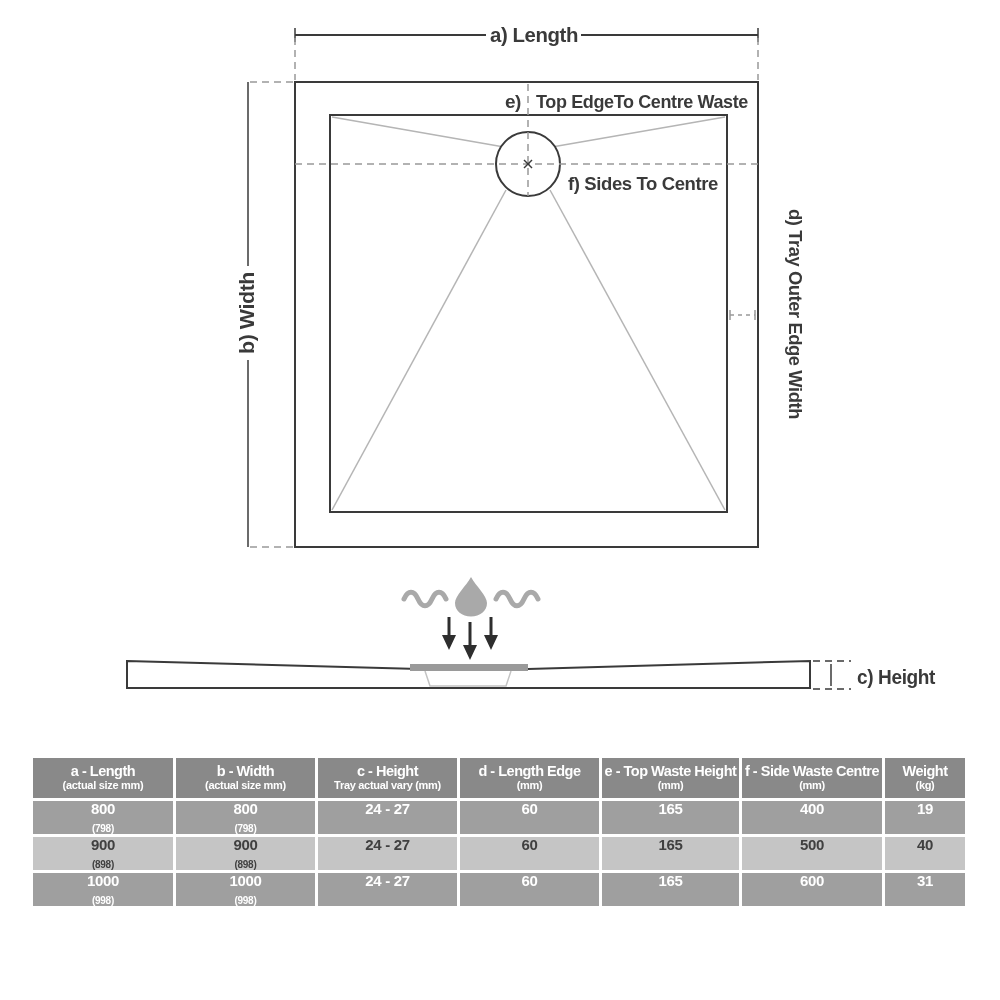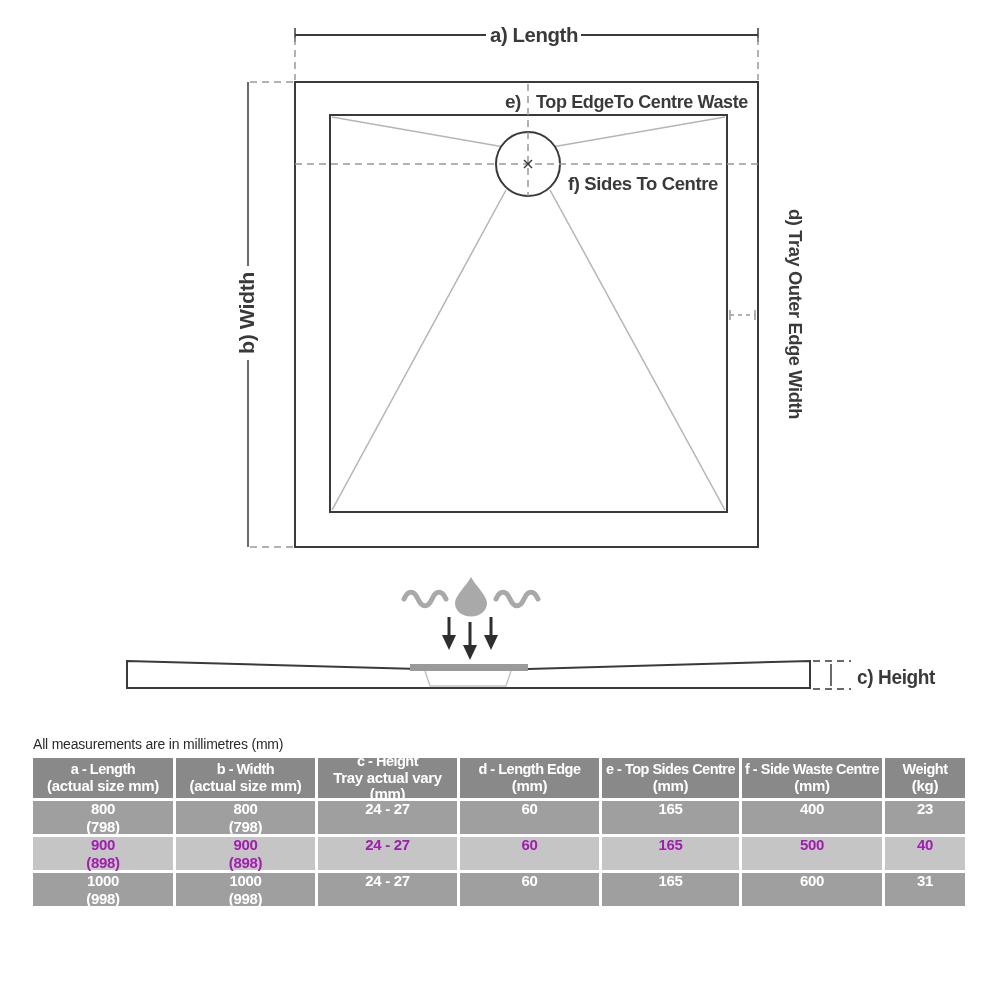--- a/index.html
+++ b/index.html
@@ -21,29 +21,29 @@
     display:grid;
     grid-template-columns:140px 139px 139px 139px 137px 140px 80px;
     grid-auto-rows:auto;gap:3px;background:#ffffff;
   }
   .hcell{
     background:#898989;color:#ffffff;height:40px;
     display:flex;flex-direction:column;align-items:center;justify-content:center;
     text-align:center;line-height:1.05;
   }
   .hcell .t{font-size:14.5px;font-weight:bold;white-space:nowrap;letter-spacing:-0.5px;}
-  .hcell .s{font-size:15px;font-weight:bold;letter-spacing:-0.3px;margin-top:1px;}
+  .hcell .s{font-size:11px;font-weight:bold;letter-spacing:-0.3px;margin-top:1px;}
   .dcell{
     height:33px;display:flex;flex-direction:column;align-items:center;justify-content:space-between;
     text-align:center;line-height:1.0;
   }
   .row-dark .dcell{background:#9f9f9f;color:#ffffff;}
-  .row-light .dcell{background:#c5c5c5;color:#a21caf;}
+  .row-light .dcell{background:#c5c5c5;color:#404040;}
   .dcell .v{font-size:15px;font-weight:bold;letter-spacing:-0.3px;}
-  .dcell .s{font-size:15px;font-weight:bold;letter-spacing:-0.3px;margin-top:1px;}
+  .dcell .s{font-size:10px;font-weight:bold;letter-spacing:-0.3px;margin-top:1px;}
   .trow{display:contents;}
 </style>
 </head>
 <body>
 
 <div id="stage">
 
   
   <svg width="1000" height="730" viewBox="0 0 1000 730">
 
@@ -133,21 +133,20 @@
       <g stroke="#3a3a3a" stroke-width="1.5">
         <line x1="813" y1="661" x2="851" y2="661" stroke-dasharray="7 5"></line>
         <line x1="813" y1="689" x2="851" y2="689" stroke-dasharray="7 5"></line>
         <line x1="831" y1="664" x2="831" y2="686"></line>
       </g>
       <text x="857" y="684" font-size="20" textLength="78" lengthAdjust="spacingAndGlyphs">c) Height</text>
     </g>
   </svg>
 
   
-  <div class="note">All measurements are in millimetres (mm)</div>
 
   
   <div class="spec-table">
 
     <div class="trow">
       <div class="hcell">
         <span class="t">a - Length</span>
         <span class="s">(actual size mm)</span>
       </div>
       <div class="hcell">
@@ -156,21 +155,21 @@
       </div>
       <div class="hcell">
         <span class="t">c - Height</span>
         <span class="s">Tray actual vary (mm)</span>
       </div>
       <div class="hcell">
         <span class="t">d - Length Edge</span>
         <span class="s">(mm)</span>
       </div>
       <div class="hcell">
-        <span class="t">e - Top Sides Centre</span>
+        <span class="t">e - Top Waste Height</span>
         <span class="s">(mm)</span>
       </div>
       <div class="hcell">
         <span class="t">f - Side Waste Centre</span>
         <span class="s">(mm)</span>
       </div>
       <div class="hcell">
         <span class="t">Weight</span>
         <span class="s">(kg)</span>
       </div>
@@ -191,21 +190,21 @@
       <div class="dcell">
         <span class="v">60</span>
       </div>
       <div class="dcell">
         <span class="v">165</span>
       </div>
       <div class="dcell">
         <span class="v">400</span>
       </div>
       <div class="dcell">
-        <span class="v">23</span>
+        <span class="v">19</span>
       </div>
     </div>
 
     <div class="trow row-light">
       <div class="dcell">
         <span class="v">900</span>
         <span class="s">(898)</span>
       </div>
       <div class="dcell">
         <span class="v">900</span>

